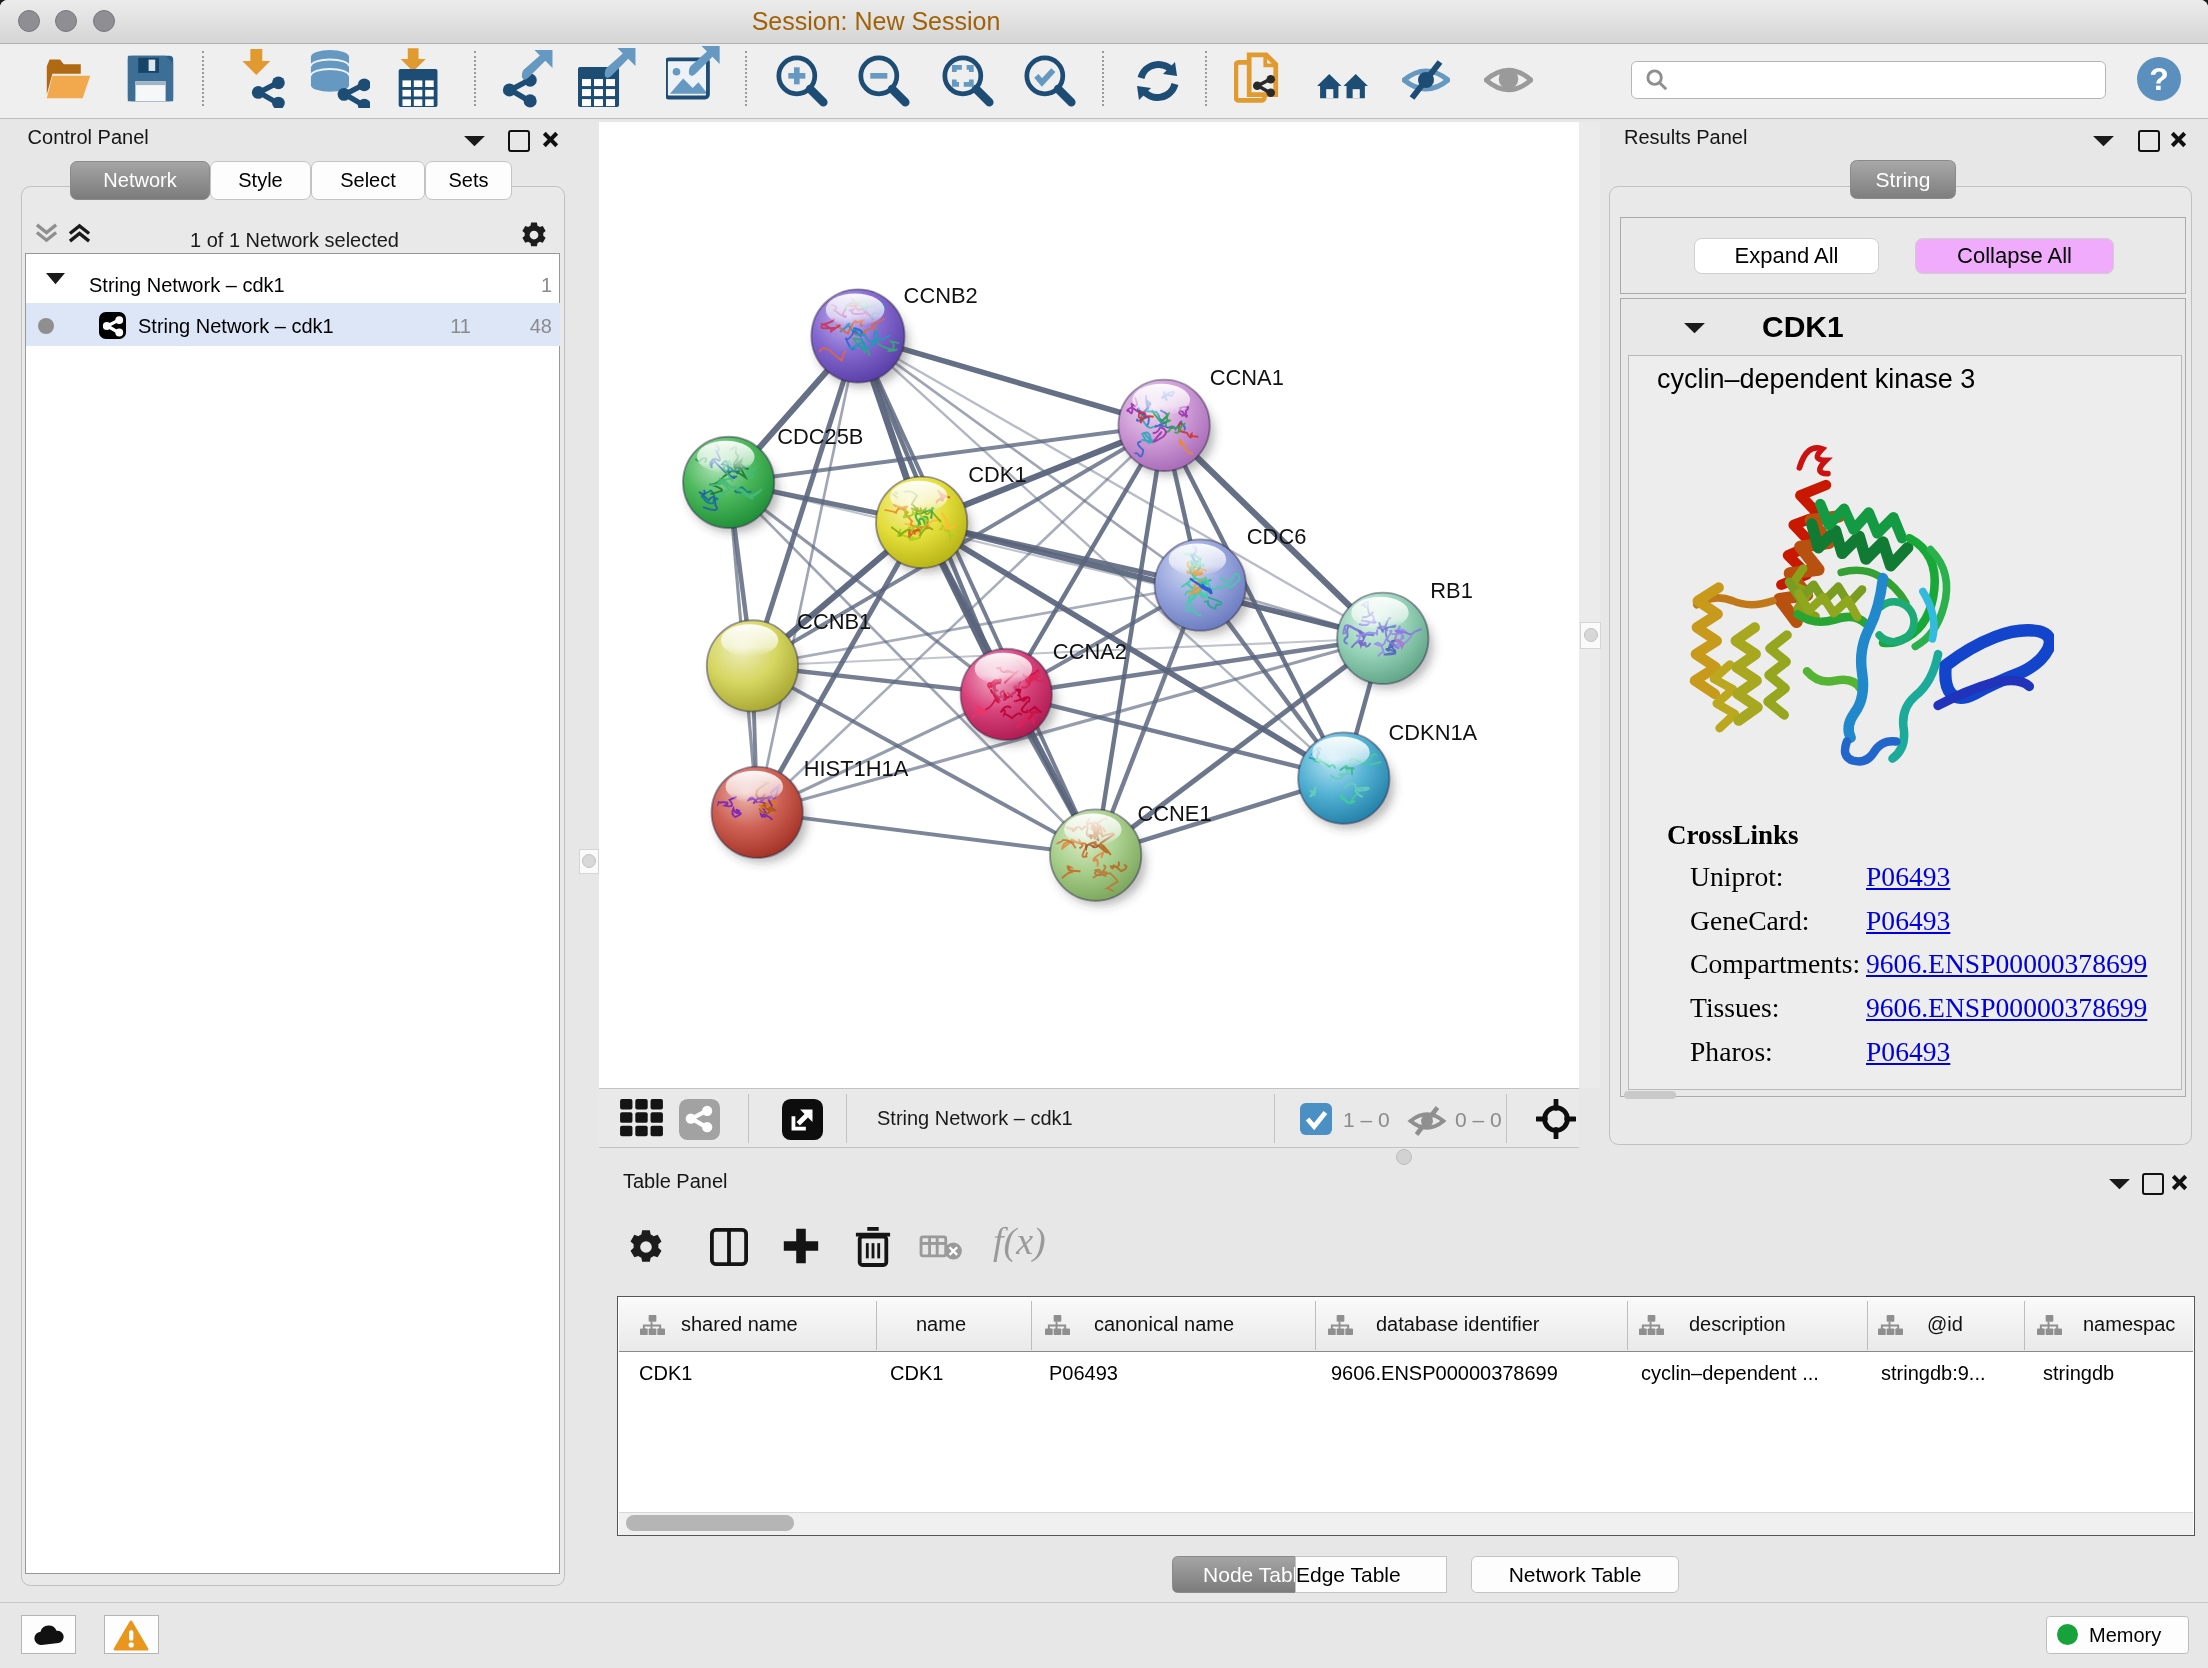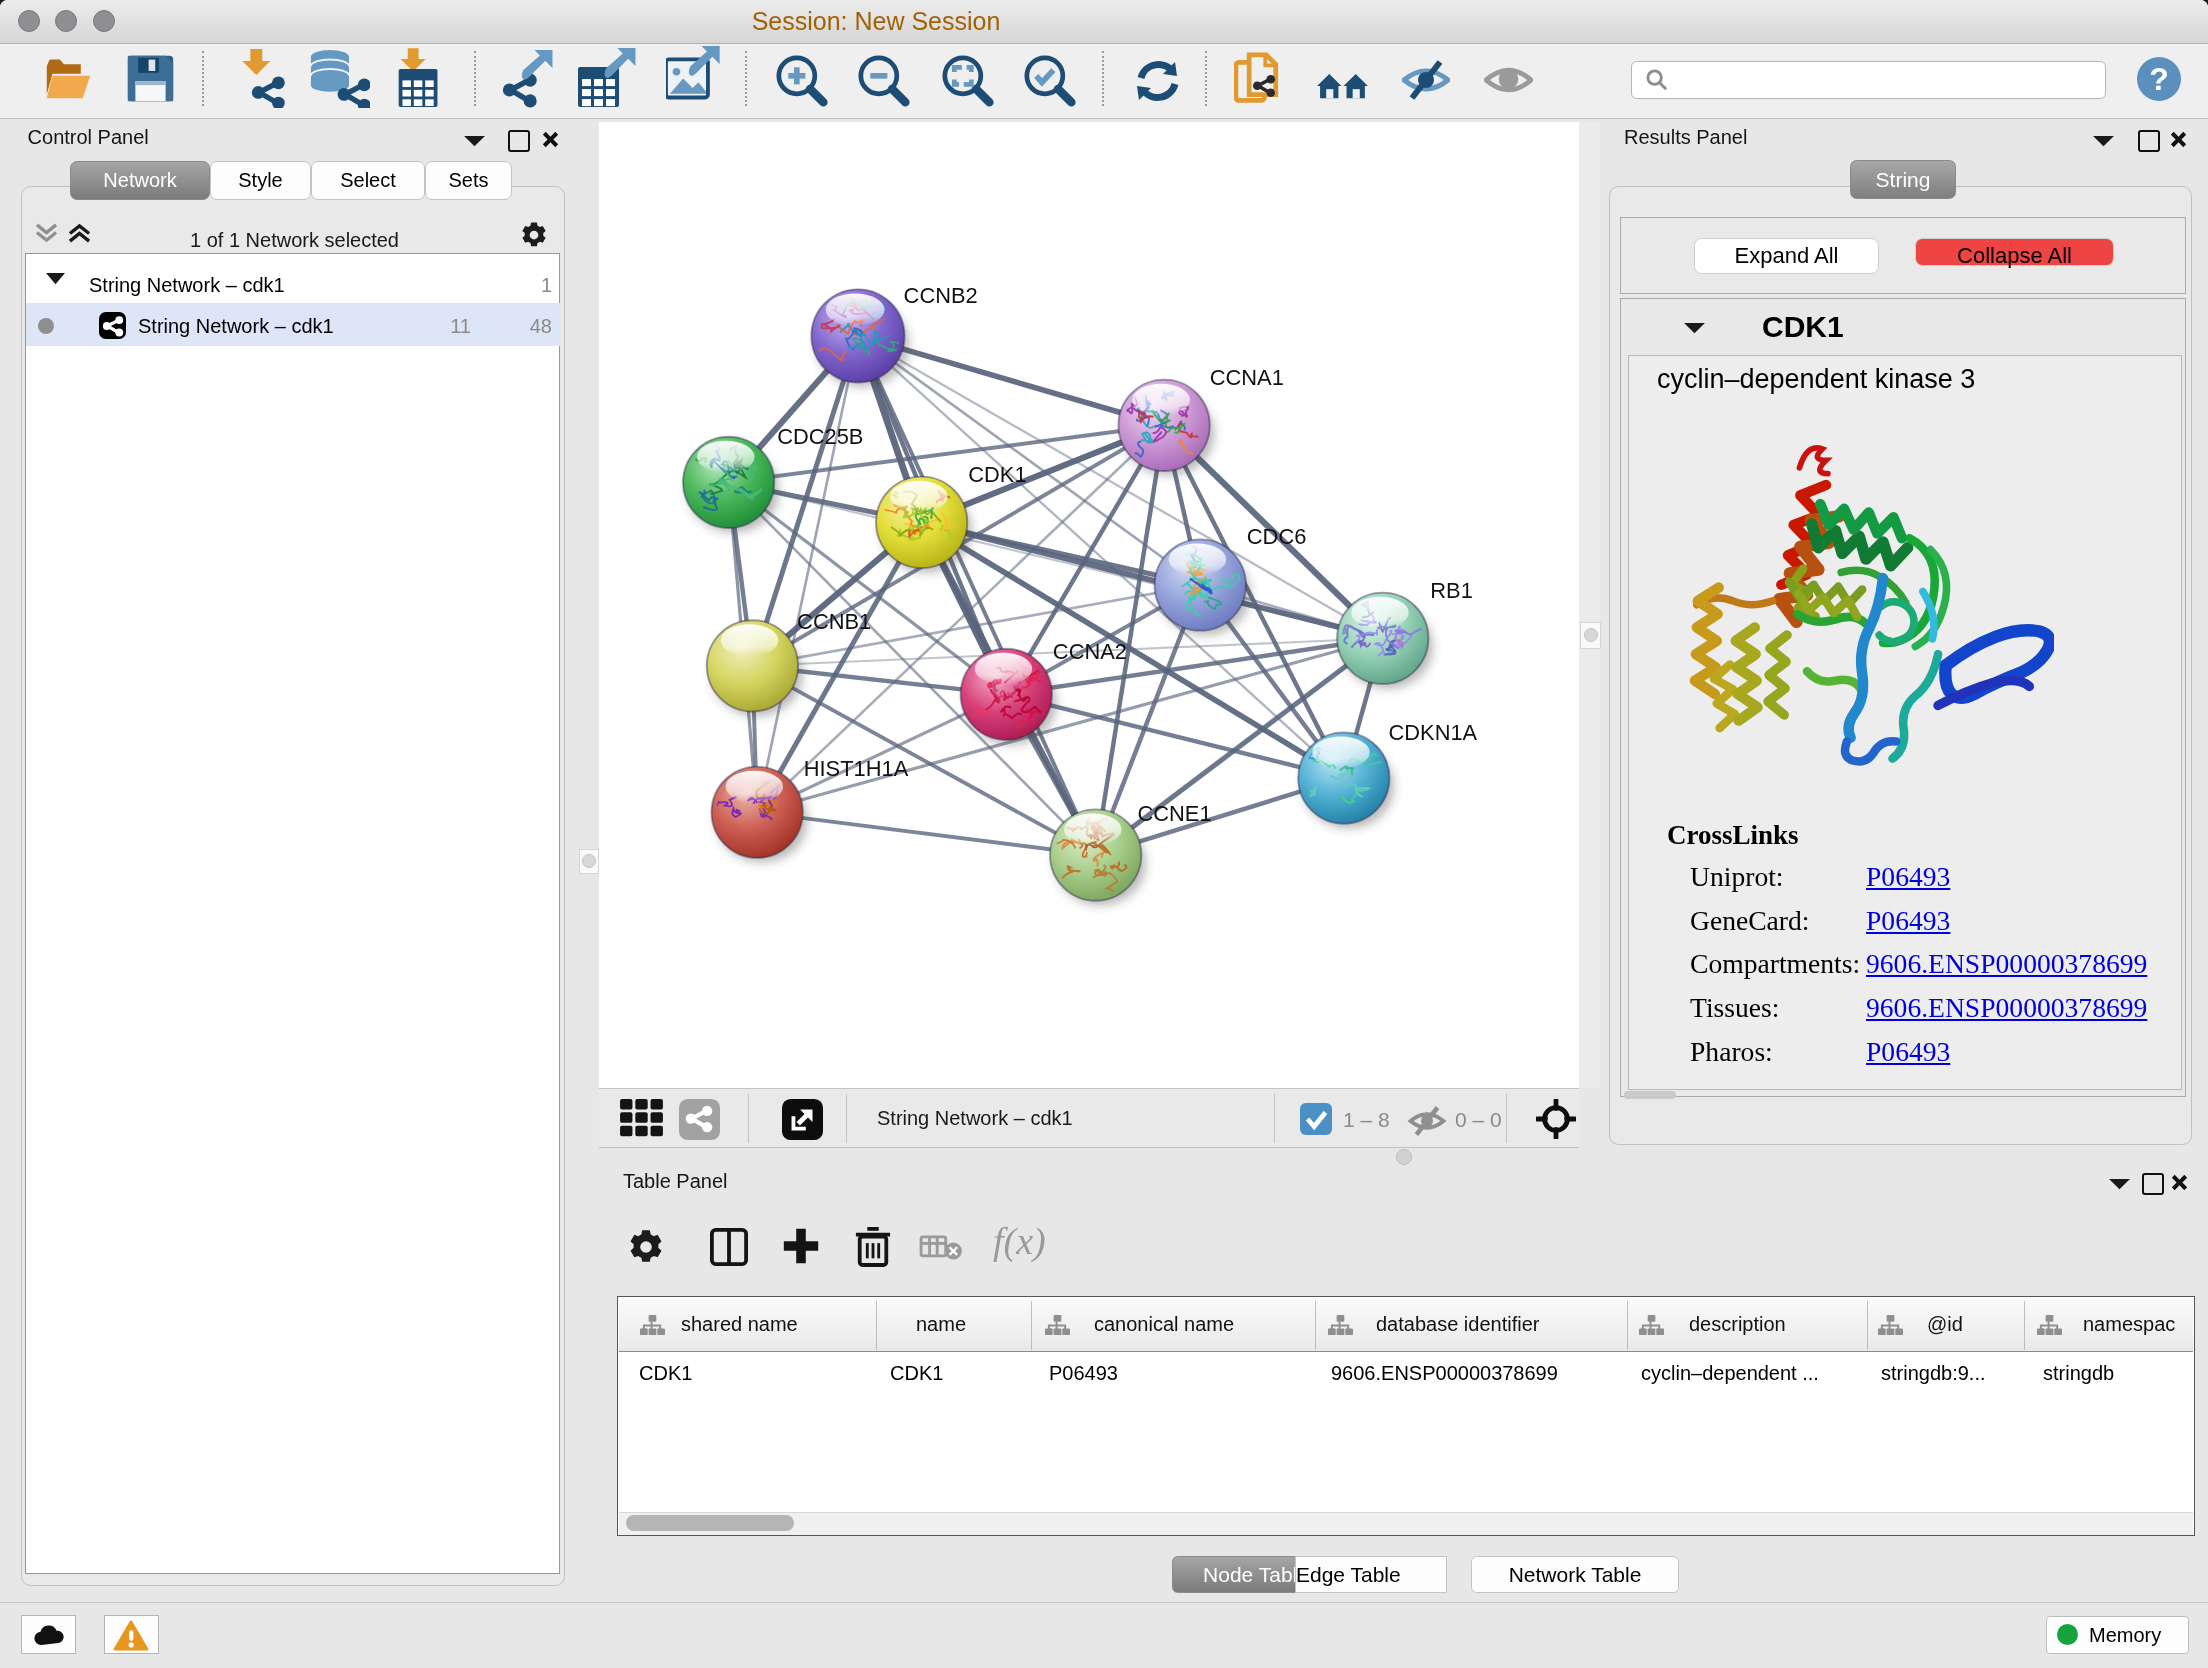--- a/index.html
+++ b/index.html
@@ -651,21 +651,21 @@
       <path d="M19 11 h13 v13 z" fill="#fff"></path>
       <path d="M12 18 v13 h13" fill="none" stroke="#fff" stroke-width="4"></path>
     </svg>
 <div class="abs" style="left:846px;top:1094px;height:49px;border-left:1px solid #c2c2c2;"></div>
 <div class="abs" style="left:877px;top:1107px;font-size:20px;color:#1a1a1a;">String Network – cdk1</div>
 <div class="abs" style="left:1274px;top:1094px;height:49px;border-left:1px solid #c2c2c2;"></div>
 <svg class="abs" style="left:1300px;top:1103px;" width="32" height="32" viewBox="0 0 34 34">
       <rect width="34" height="34" rx="6" fill="#4a90c4"></rect>
       <path d="M8 17 l7 8 l12 -15" fill="none" stroke="#fff" stroke-width="5"></path>
     </svg>
-<div class="abs gray" style="left:1343px;top:1108px;font-size:21px;">1 – 8</div>
+<div class="abs gray" style="left:1343px;top:1108px;font-size:21px;">1 – 0</div>
 
 <svg class="abs" style="left:1406px;top:1106px;" width="42" height="30" viewBox="0 0 48 40">
       <path d="M2 20 Q24 2 46 20 Q24 38 2 20 Z" fill="none" stroke="#8f8f8f" stroke-width="5"></path>
       <circle cx="24" cy="20" r="8" fill="#8f8f8f"></circle>
       <line x1="38" y1="2" x2="10" y2="38" stroke="#8f8f8f" stroke-width="6"></line>
     </svg>
 <div class="abs gray" style="left:1455px;top:1108px;font-size:21px;">0 – 0</div>
 <div class="abs" style="left:1506px;top:1094px;height:49px;border-left:1px solid #c2c2c2;"></div>
 <svg class="abs" style="left:1536px;top:1099px;" width="40" height="40" viewBox="0 0 42 42">
       <circle cx="21" cy="21" r="12" fill="none" stroke="#0d0d0d" stroke-width="5"></circle>
@@ -689,21 +689,21 @@
       <path d="M1 2 L23 2 L12 13 Z" fill="#1a1a1a"></path>
     </svg>
 <div class="abs" style="left:2138px;top:130px;width:18px;height:18px;border:2.4px solid #111;border-radius:2.9px;"></div>
 <svg class="abs" style="left:2168px;top:129px;" width="21" height="21" viewBox="0 0 22 22">
       <path d="M3 6 L6 3 L11 8 L16 3 L19 6 L14 11 L19 16 L16 19 L11 14 L6 19 L3 16 L8 11 Z" fill="#111"></path>
     </svg>
 <div class="abs gbox" style="left:1609px;top:186px;width:583px;height:959px;"></div>
 <div class="abs" style="left:1850px;top:160px;width:106px;height:39px;background:linear-gradient(#a8a8a8,#7e7e7e);border:1px solid #8a8a8a;border-radius:6.7px;color:#fff;font-size:21px;text-align:center;line-height:38px;box-sizing:border-box;">String</div>
 <div class="abs" style="left:1620px;top:217px;width:566px;height:77px;border:1px solid #aaa;background:#e9e9e9;box-sizing:border-box;"></div>
 <div class="abs" style="left:1694px;top:238px;width:185px;height:36px;background:#fff;border:1px solid #cfcfcf;border-radius:7.6px;font-size:22px;color:#000;text-align:center;line-height:34px;box-sizing:border-box;">Expand All</div>
-<div class="abs" style="left:1915px;top:238px;width:199px;height:28px;background:#ef4444;border:1px solid #cfcfcf;border-radius:7.6px;font-size:22px;color:#000;text-align:center;line-height:34px;box-sizing:border-box;">Collapse All</div>
+<div class="abs" style="left:1915px;top:238px;width:199px;height:36px;background:#f0abfc;border:1px solid #cfcfcf;border-radius:7.6px;font-size:22px;color:#000;text-align:center;line-height:34px;box-sizing:border-box;">Collapse All</div>
 <div class="abs" style="left:1620px;top:298px;width:566px;height:799px;border:1px solid #aaa;background:#e8e8e8;box-sizing:border-box;"></div>
 <svg class="abs" style="left:1683px;top:321px;" width="23" height="13.3" viewBox="0 0 24 14">
       <path d="M1 2 L23 2 L12 13 Z" fill="#1a1a1a"></path>
     </svg>
 <div class="abs" style="left:1762px;top:310px;font-size:30px;font-weight:bold;color:#000;">CDK1</div>
 <div class="abs" style="left:1628px;top:355px;width:554px;height:735px;border:1px solid #b8b8b8;background:#ededed;box-sizing:border-box;"></div>
 <div class="abs" style="left:1657px;top:364px;font-size:27px;color:#000;">cyclin–dependent kinase 3</div>
 
 <svg class="abs" style="left:1655px;top:428px;" width="399" height="361" viewBox="0 0 420 380">
       <g fill="none" stroke-linecap="round">

